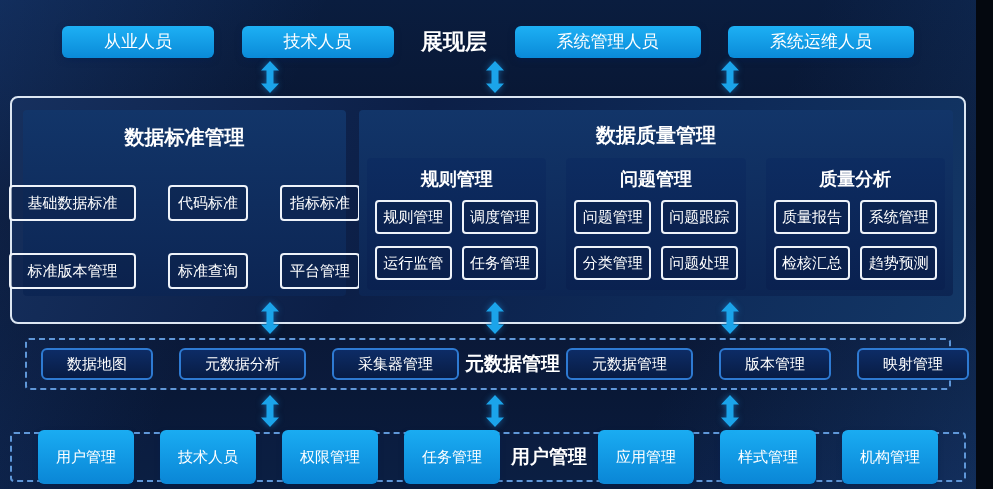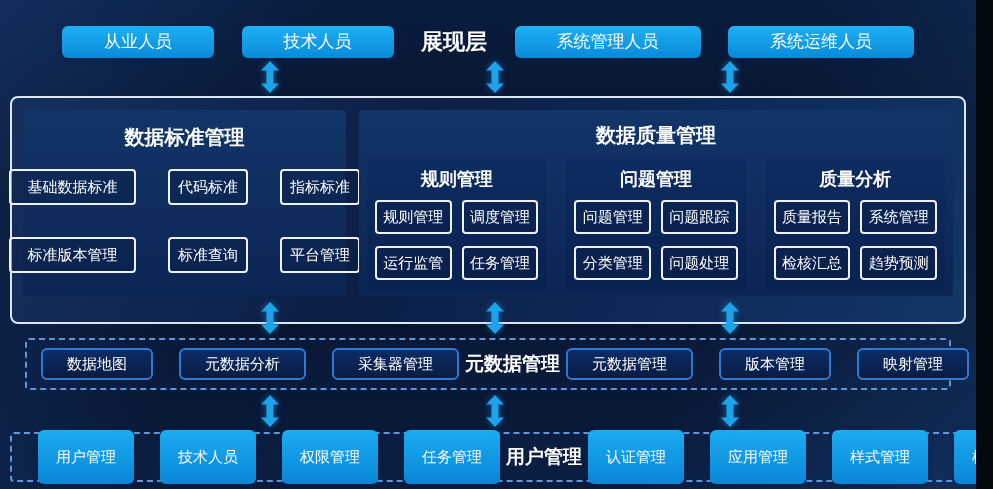--- a/index.html
+++ b/index.html
@@ -43,21 +43,21 @@
     background:linear-gradient(115deg,#16305e 0%,#0c1f47 40%,#0e2a58 70%,#133766 100%);
     display:flex; gap:13px; padding:12px 11px 26px;justify-content:center;
   }
   .panel { box-sizing:border-box; border-radius:4px; height:100%;
            background:linear-gradient(180deg,#123569 0%,#0c2553 100%); }
   .panel.standards { width:323px; padding:10px; }
   .panel.quality   { flex:1; padding:8px; }
   .panel-title { text-align:center; color:#fff; font-weight:bold; font-size:20px; padding-top:4px; }
 
   .std-grid { display:grid; grid-template-columns:127px 80px 80px;
-              column-gap:9px; row-gap:22px; margin-top:18px; justify-content:center;gap:32px; }
+              column-gap:9px; row-gap:22px; margin-top:34px; justify-content:center;gap:32px; }
   .box-item {
     box-sizing:border-box; height:36px; border:2px solid #eef3fa; border-radius:4px;
     background:rgba(12,30,66,.35); color:#fff; font-size:15px; white-space:nowrap;
     display:flex; align-items:center; justify-content:center;
   }
 
   .sub-row { display:flex; gap:20px; margin-top:9px; }
   .subpanel { flex:1; border-radius:4px; padding:6px 8px 10px;
               background:linear-gradient(180deg,#0d2c61 0%,#0a2150 100%); }
   .sub-title { text-align:center; color:#fff; font-weight:bold; font-size:18px; padding:3px 0 0; }
@@ -223,20 +223,19 @@
 
   <div class="dashed-box sys-row">
     <div class="group">
       <div class="sys-btn">用户管理</div>
       <div class="sys-btn">技术人员</div>
       <div class="sys-btn">权限管理</div>
       <div class="sys-btn">任务管理</div>
     </div>
     <div class="row-title">用户管理</div>
     <div class="group">
-      <div class="sys-btn">认证管理</div>
       <div class="sys-btn">应用管理</div>
       <div class="sys-btn">样式管理</div>
       <div class="sys-btn">机构管理</div>
     </div>
   </div>
 
 </div>
 
 </body></html>

